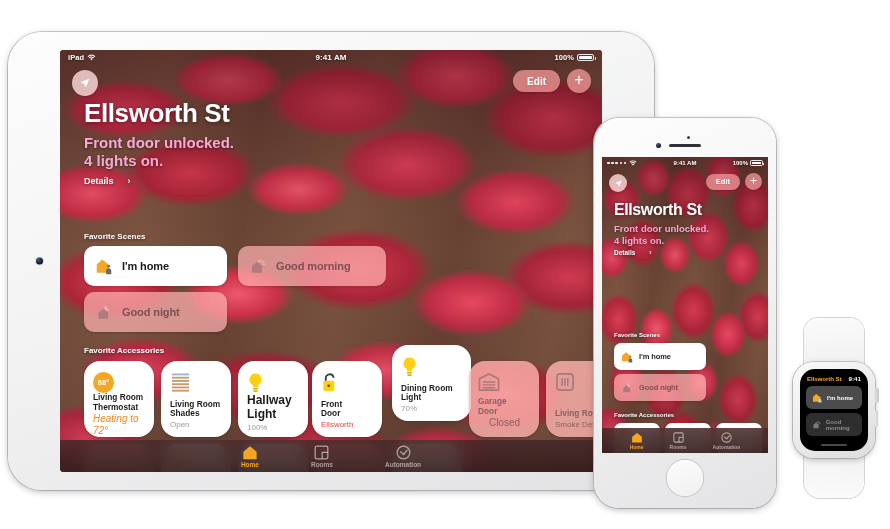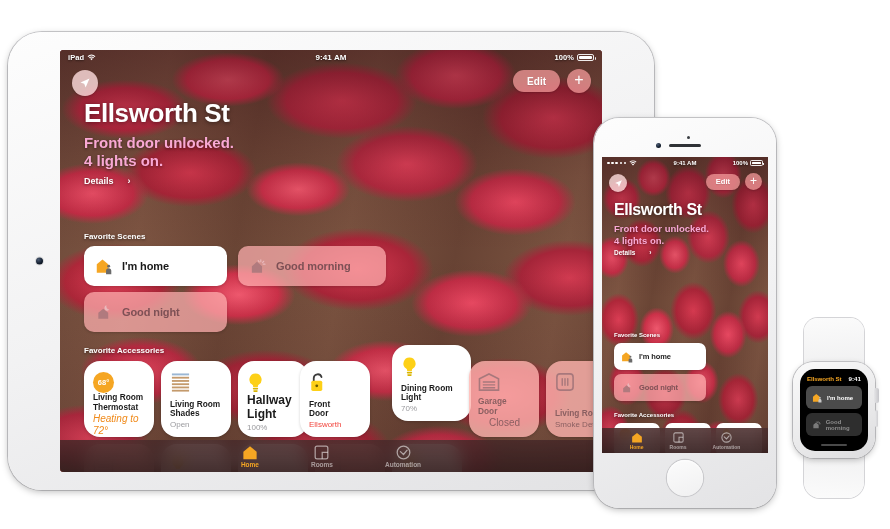--- a/index.html
+++ b/index.html
@@ -307,21 +307,21 @@
               <path d="M9 1.5a6.4 6.4 0 0 0-3.6 11.7c.7.5 1.1 1.2 1.1 2v.6h5v-.6c0-.8.4-1.5 1.1-2A6.4 6.4 0 0 0 9 1.5z" fill="#fdd017"></path>
               <rect x="6.2" y="16.6" width="5.6" height="1.7" rx=".8" fill="#d9b400"></rect>
               <rect x="6.6" y="19.2" width="4.8" height="1.7" rx=".8" fill="#d9b400"></rect>
             </svg>
           </div>
           <div class="tname" style="font-size:12px; white-space:pre-line;">Hallway
 Light</div>
           <div class="tstat" style="font-size:8px;">100%</div>
         </div>
 
-        <div class="tile on" style="left:240px; top:311px; width:70px; height:76px;">
+        <div class="tile on" style="left:252px; top:311px; width:70px; height:76px;">
           <div class="ticon">
             <svg width="18" height="22" viewBox="0 0 19 23">
               <path d="M5 9V6.2a4.2 4.2 0 0 1 8.2-1" fill="none" stroke="#3d3d3d" stroke-width="1.9" stroke-linecap="round"></path>
               <rect x="2.4" y="9" width="11.6" height="11" rx="1.8" fill="#fdd017"></rect>
               <circle cx="8.2" cy="14.5" r="1.5" fill="#6b5a00"></circle>
             </svg>
           </div>
           <div class="tname" style="font-size:8.3px; white-space:pre-line;">Front
 Door</div>
           <div class="tstat alert" style="font-size:8px;">Ellsworth</div>

